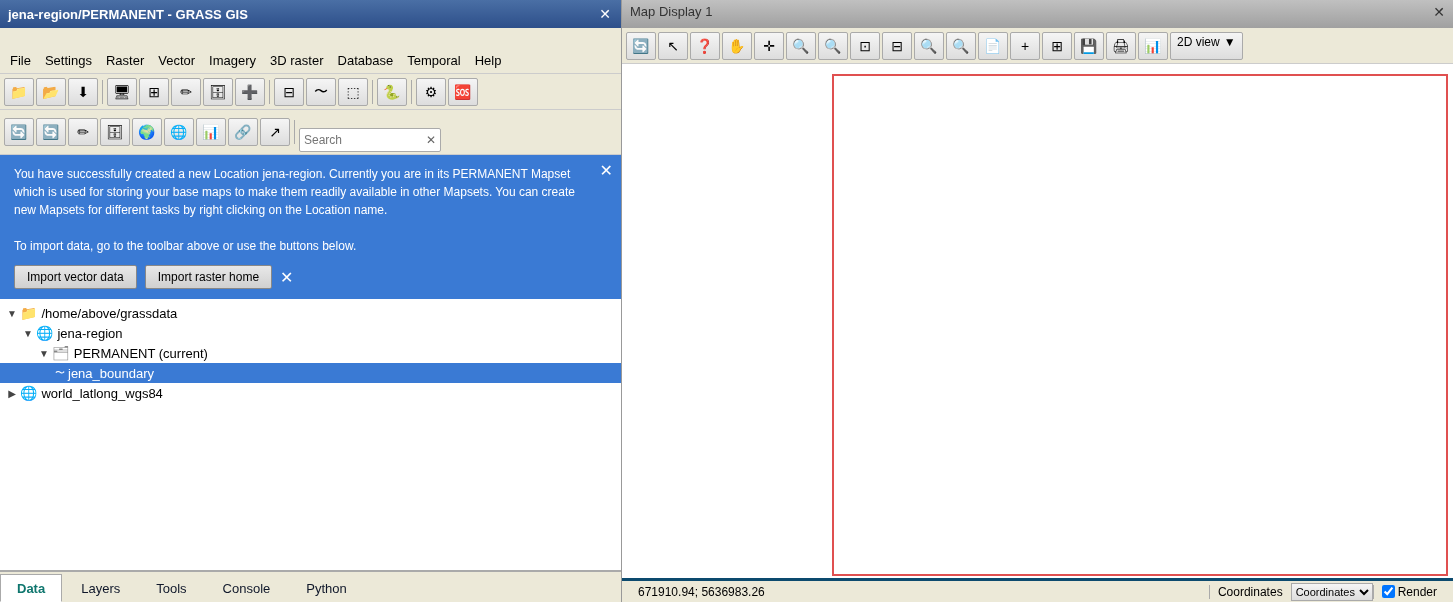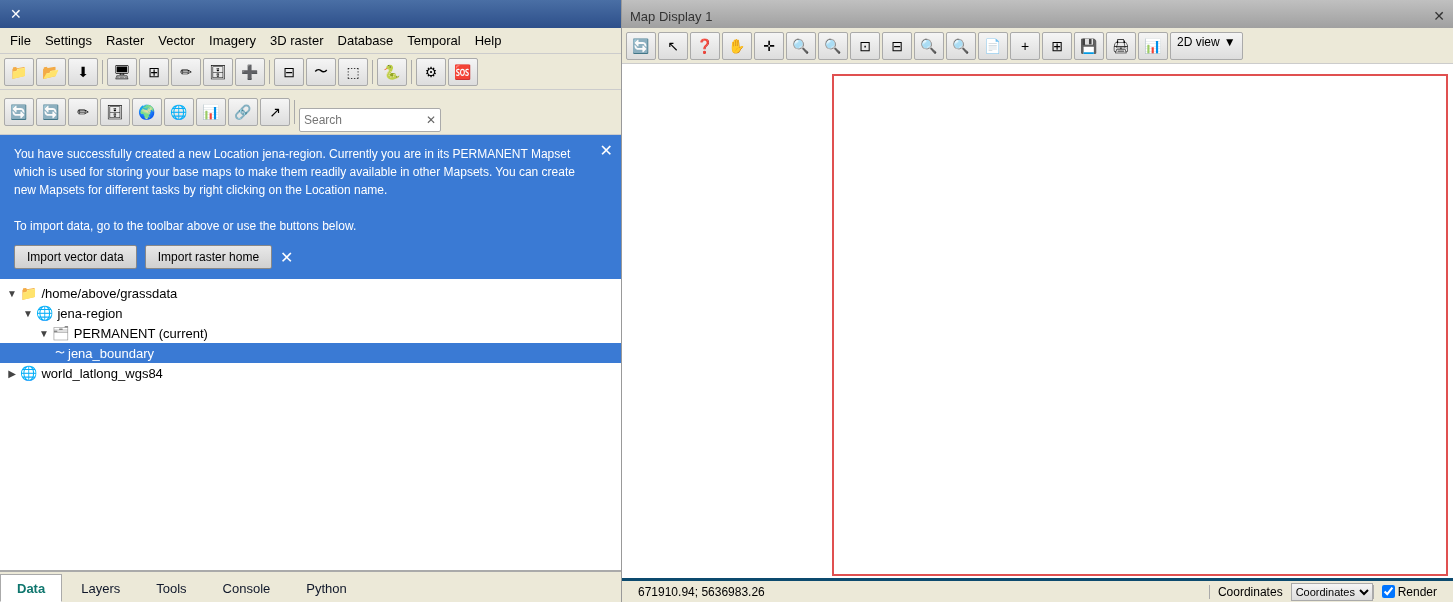--- a/index.html
+++ b/index.html
@@ -7,21 +7,21 @@
 
     .window-container { display: flex; flex-direction: row; width: 100%; height: 100%; }
 
     
     .left-panel { width: 622px; min-width: 622px; height: 100%; display: flex; flex-direction: column; background: #ece9d8; border-right: 1px solid #999; }
 
     .title-bar { background: linear-gradient(to bottom, #4a6fa5, #2d4f8a); color: white; padding: 4px 8px; display: flex; justify-content: space-between; align-items: center; font-size: 13px; font-weight: bold; height: 28px; }
     .title-bar-close { cursor: pointer; color: white; font-size: 14px; background: none; border: none; padding: 0 2px; }
 
     
-    .menu-bar { background: #ece9d8; display: flex; flex-direction: row; padding: 2px 4px; border-bottom: 1px solid #ccc; height: 26px; align-items: center; gap: 2px; }
+    .menu-bar { background: #ece9d8; display: flex; flex-direction: row; padding: 2px 4px; border-bottom: 1px solid #ccc; height: 26px; align-items: center; gap: 2px; margin-top: 20px; }
     .menu-item { padding: 2px 6px; cursor: pointer; font-size: 13px; color: #000; }
 
     
     .toolbar { background: #ece9d8; display: flex; flex-direction: row; padding: 2px 4px; border-bottom: 1px solid #ccc; min-height: 36px; align-items: center; gap: 2px; flex-wrap: wrap; }
     .toolbar-btn { width: 30px; height: 28px; border: 1px solid #aaa; background: linear-gradient(to bottom, #f5f5f5, #ddd); cursor: pointer; display: flex; align-items: center; justify-content: center; font-size: 14px; border-radius: 2px; }
     .toolbar-separator { width: 1px; height: 24px; background: #aaa; margin: 0 2px; }
     .search-box { display: flex; align-items: center; border: 1px solid #aaa; background: white; padding: 2px 4px; border-radius: 2px; height: 24px; margin-top: 16px; }
     .search-input { border: none; outline: none; font-size: 12px; width: 120px; }
     .search-clear { cursor: pointer; color: #666; font-size: 12px; margin-left: 2px; }
 
@@ -41,21 +41,21 @@
     .tree-label { font-size: 13px; }
 
     
     .bottom-tabs { display: flex; flex-direction: row; border-top: 2px solid #aaa; background: #ece9d8; height: 32px; align-items: flex-end; }
     .tab { padding: 4px 16px; cursor: pointer; font-size: 13px; border: 1px solid transparent; border-bottom: none; background: #ece9d8; color: #0f172a; margin-right: 2px; height: 28px; display: flex; align-items: center; }
     .tab.active { background: white; border-color: #aaa; border-bottom: 1px solid white; font-weight: bold; color: #0f766e; }
 
     
     .right-panel { flex: 1; height: 100%; display: flex; flex-direction: column; background: #ece9d8; }
 
-    .map-title-bar { background: linear-gradient(to bottom, #c0c0c0, #a0a0a0); color: #333; padding: 4px 8px; display: flex; justify-content: space-between; align-items: flex-end; font-size: 13px; height: 28px; }
+    .map-title-bar { background: linear-gradient(to bottom, #c0c0c0, #a0a0a0); color: #333; padding: 4px 8px; display: flex; justify-content: space-between; align-items: flex-start; font-size: 13px; height: 28px; }
     .map-title-close { cursor: pointer; color: #333; font-size: 14px; background: none; border: none; }
 
     
     .map-toolbar { background: #ece9d8; display: flex; flex-direction: row; padding: 2px 4px; border-bottom: 1px solid #ccc; min-height: 36px; align-items: center; gap: 2px; }
     .map-toolbar-btn { width: 30px; height: 28px; border: 1px solid #aaa; background: linear-gradient(to bottom, #f5f5f5, #ddd); cursor: pointer; display: flex; align-items: center; justify-content: center; font-size: 14px; border-radius: 2px; }
     .view-dropdown { display: flex; align-items: flex-start; border: 1px solid #aaa; background: linear-gradient(to bottom, #f5f5f5, #ddd); padding: 2px 6px; cursor: pointer; font-size: 12px; border-radius: 2px; height: 28px; gap: 4px; }
 
     
     .map-canvas { flex: 1; background: white; position: relative; overflow: hidden; }
     .map-border-rect { position: absolute; top: 10px; left: 210px; right: 5px; bottom: 2px; border: 2px solid #e05050; }
@@ -71,20 +71,21 @@
     .map-icon { color: #888; }
   </style>
 </head>
 <body>
 
 <div class="window-container">
 
   <div class="left-panel">
 
     <div class="title-bar">
+      <span>jena-region/PERMANENT - GRASS GIS</span>
       <button class="title-bar-close">✕</button>
     </div>
 
     <div class="menu-bar">
       <span class="menu-item">File</span>
       <span class="menu-item">Settings</span>
       <span class="menu-item">Raster</span>
       <span class="menu-item">Vector</span>
       <span class="menu-item">Imagery</span>
       <span class="menu-item">3D raster</span>

